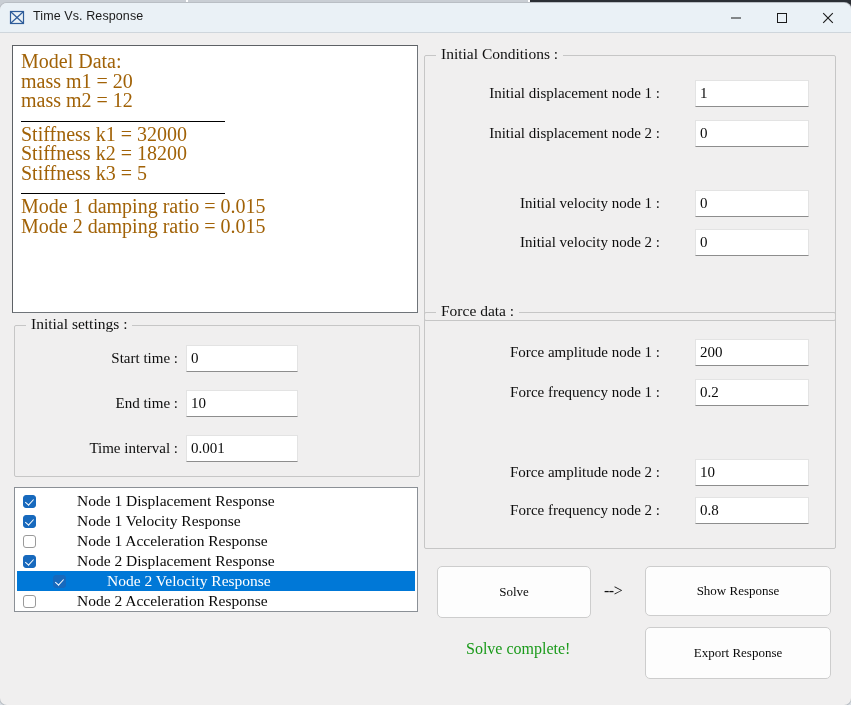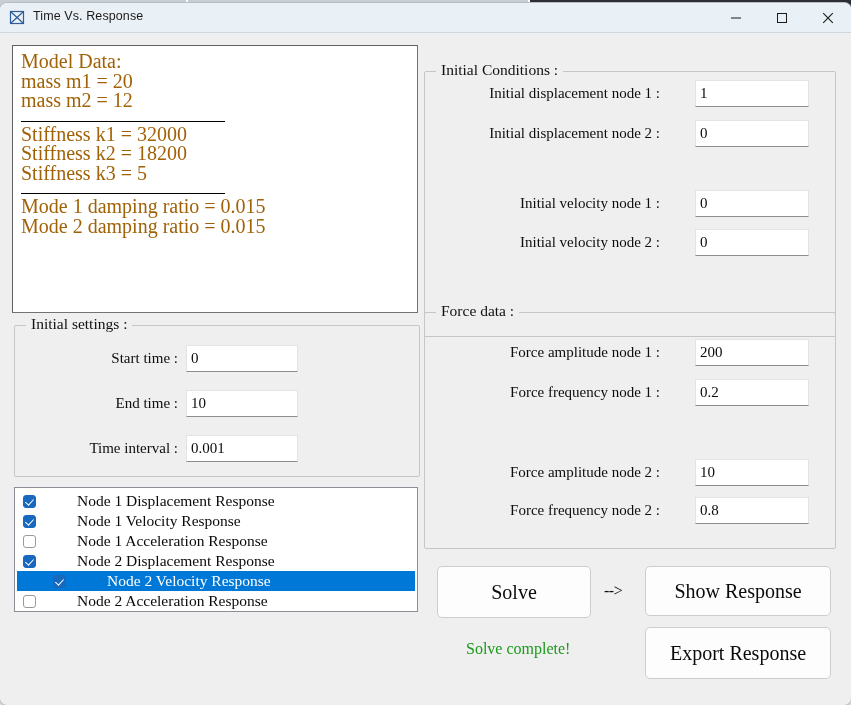--- a/index.html
+++ b/index.html
@@ -124,21 +124,21 @@
     outline: none;
   }
 
   .btn {
     position: absolute;
     box-sizing: border-box;
     background: #fdfdfd;
     border: 1px solid #cdcdcd;
     border-radius: 5px;
     font-family: "Liberation Serif", serif;
-    font-size: 20px;
+    font-size: 13px;
     color: #0a0a0a;
     display: flex;
     align-items: center;
     justify-content: center;
     cursor: default;
   }
 
   
   #model-box {
     position: absolute;
@@ -278,21 +278,21 @@
       <div class="line">mass m2 = 12</div>
       <div class="rule"></div>
       <div class="line">Stiffness k1 = 32000</div>
       <div class="line">Stiffness k2 = 18200</div>
       <div class="line">Stiffness k3 = 5</div>
       <div class="rule"></div>
       <div class="line">Mode 1 damping ratio = 0.015</div>
       <div class="line">Mode 2 damping ratio = 0.015</div>
     </div>
 
-    <div class="panel" style="left:424px; top:22px; width:410px; height:264px;margin-top:16px;">
+    <div class="panel" style="left:424px; top:22px; width:410px; height:264px;">
       <span class="panel-title">Initial Conditions :</span>
     </div>
 
     <div class="field-label" style="left:370px; top:52px; width:290px;">Initial displacement node 1 :</div>
     <input class="entry" style="left: 695px; top: 47px; width: 114px; height: 27px;" value="1">
 
     <div class="field-label" style="left:370px; top:92px; width:290px;">Initial displacement node 2 :</div>
     <input class="entry" style="left: 695px; top: 87px; width: 114px; height: 27px;" value="0">
 
     <div class="field-label" style="left:370px; top:162px; width:290px;">Initial velocity node 1 :</div>

